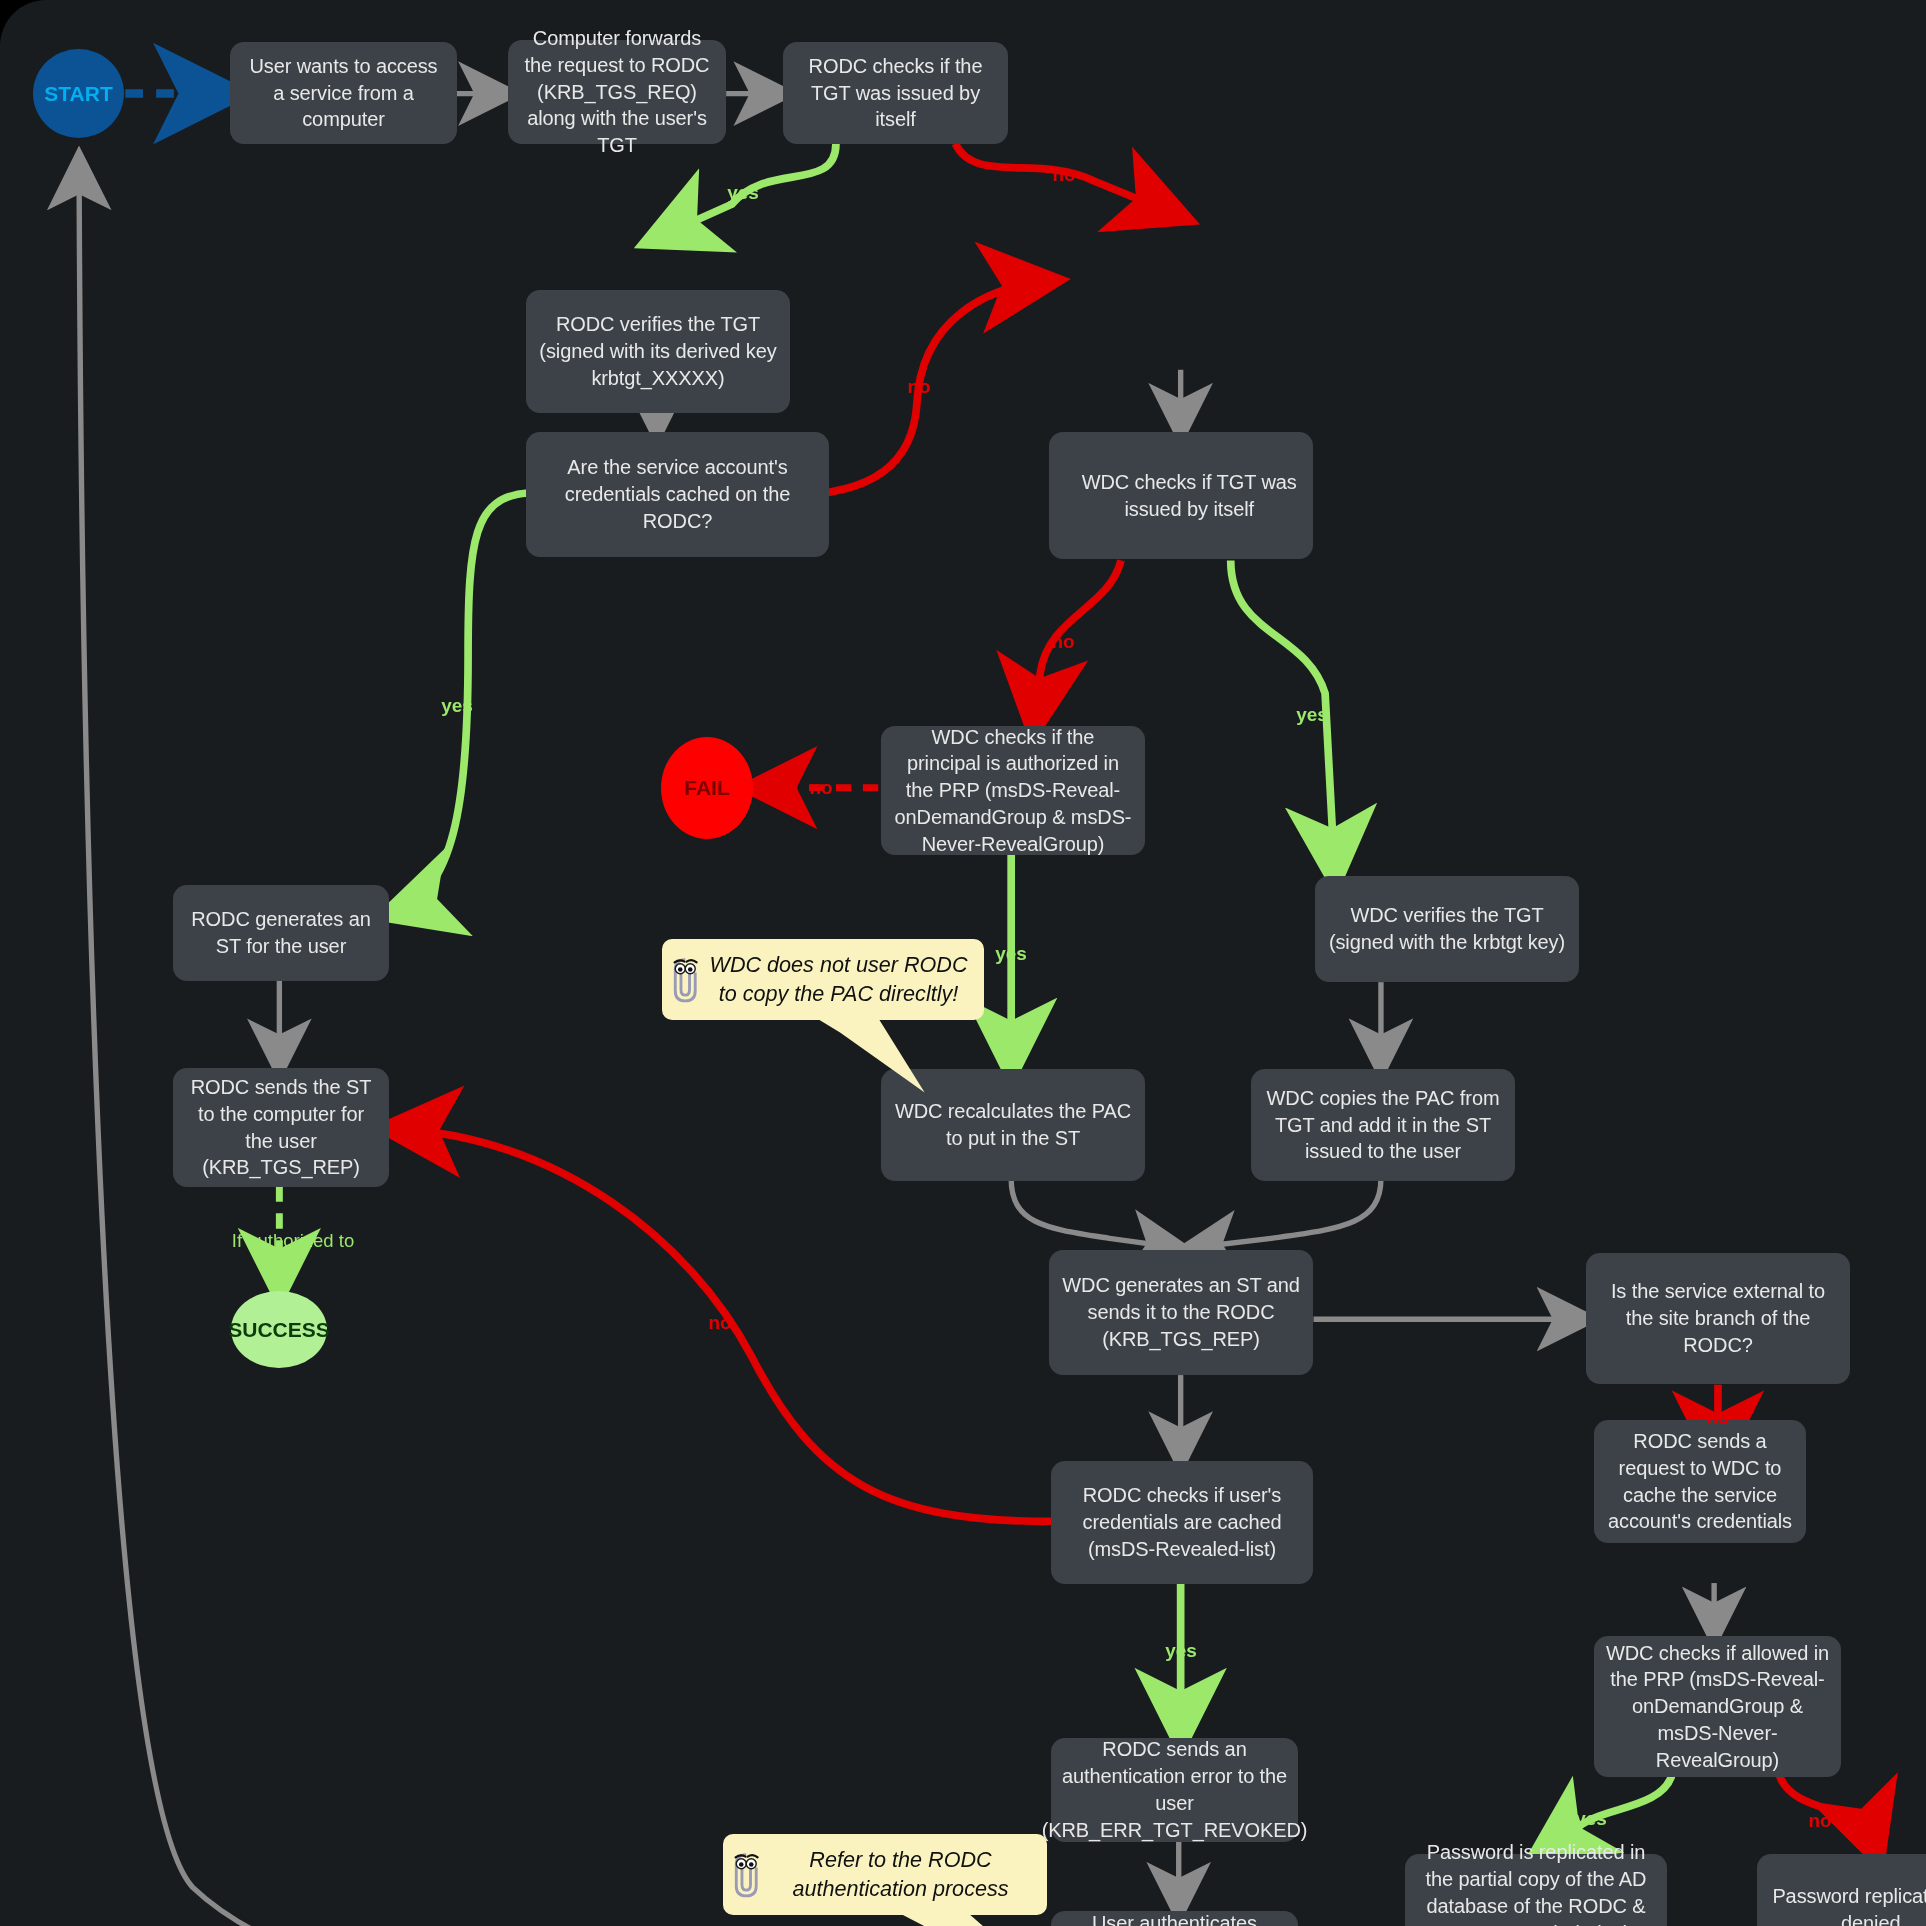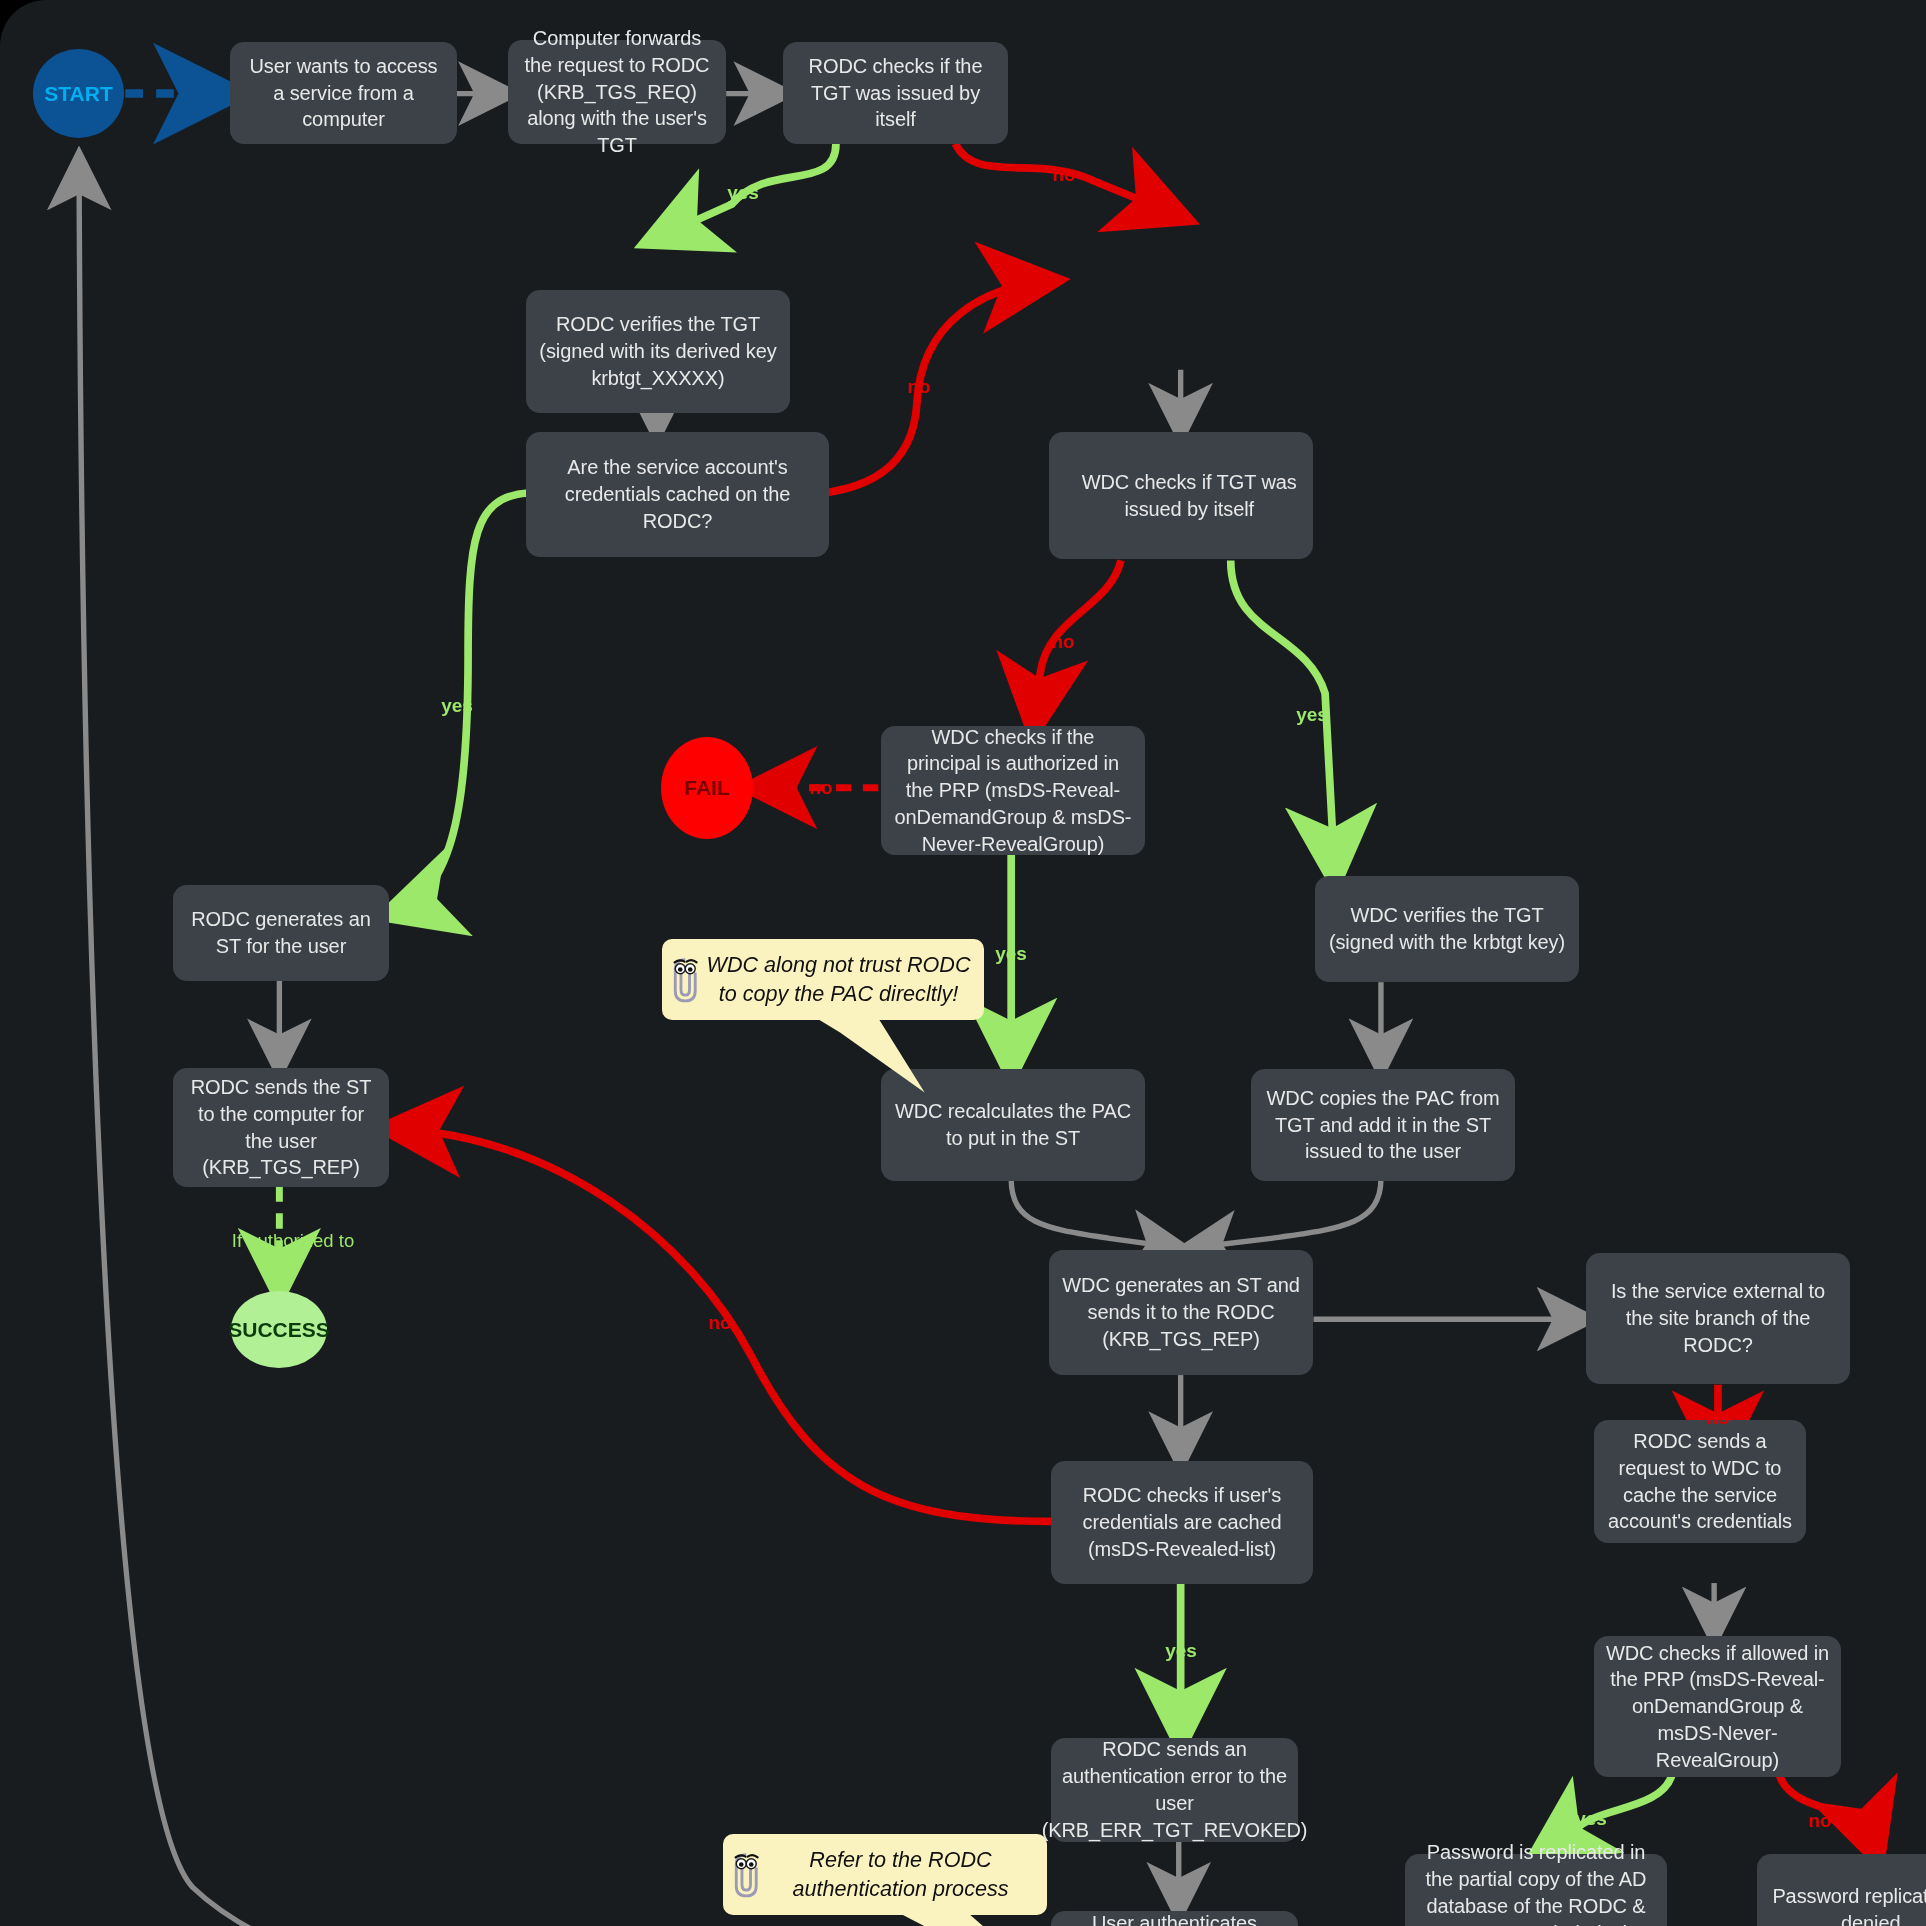--- a/index.html
+++ b/index.html
@@ -297,21 +297,21 @@
         <path d="M20 6 C10 6 6 12 6 20 L6 50 C6 60 12 64 20 64 C28 64 34 60 34 50 L34 24" fill="none" stroke="#9a9ab5" stroke-width="4"></path>
         <path d="M14 16 L14 48 C14 54 17 56 20 56 C23 56 26 54 26 48 L26 20" fill="none" stroke="#9a9ab5" stroke-width="4"></path>
         <circle cx="13" cy="19" r="7" fill="#ffffff" stroke="#1a1a1a" stroke-width="2"></circle>
         <circle cx="27" cy="19" r="7" fill="#ffffff" stroke="#1a1a1a" stroke-width="2"></circle>
         <circle cx="13" cy="20" r="3.2" fill="#111111"></circle>
         <circle cx="27" cy="20" r="3.2" fill="#111111"></circle>
         <path d="M5 10 Q12 5 19 9" fill="none" stroke="#111111" stroke-width="3" stroke-linecap="round"></path>
         <path d="M22 9 Q29 4 36 10" fill="none" stroke="#111111" stroke-width="3" stroke-linecap="round"></path>
       </svg>
     </span>
-    <span class="note-text">WDC along not trust RODC to copy the PAC direcltly!</span>
+    <span class="note-text">WDC does not user RODC to copy the PAC direcltly!</span>
   </div>
   <svg style="position:absolute; left:817px; top:1017px; width:123px; height:77px;" viewBox="0 0 320 200" xmlns="http://www.w3.org/2000/svg">
     <polygon points="0,4 160,4 280,196 60,40" fill="#faf3c0"></polygon>
   </svg>
 
   <div class="note" style="left:723px; top:1834px; width:324px; height:81px;">
     <span class="clip-icon">
       <svg viewBox="0 0 40 68" width="28.5" height="49" xmlns="http://www.w3.org/2000/svg">
         <path d="M20 6 C10 6 6 12 6 20 L6 50 C6 60 12 64 20 64 C28 64 34 60 34 50 L34 24" fill="none" stroke="#9a9ab5" stroke-width="4"></path>
         <path d="M14 16 L14 48 C14 54 17 56 20 56 C23 56 26 54 26 48 L26 20" fill="none" stroke="#9a9ab5" stroke-width="4"></path>

